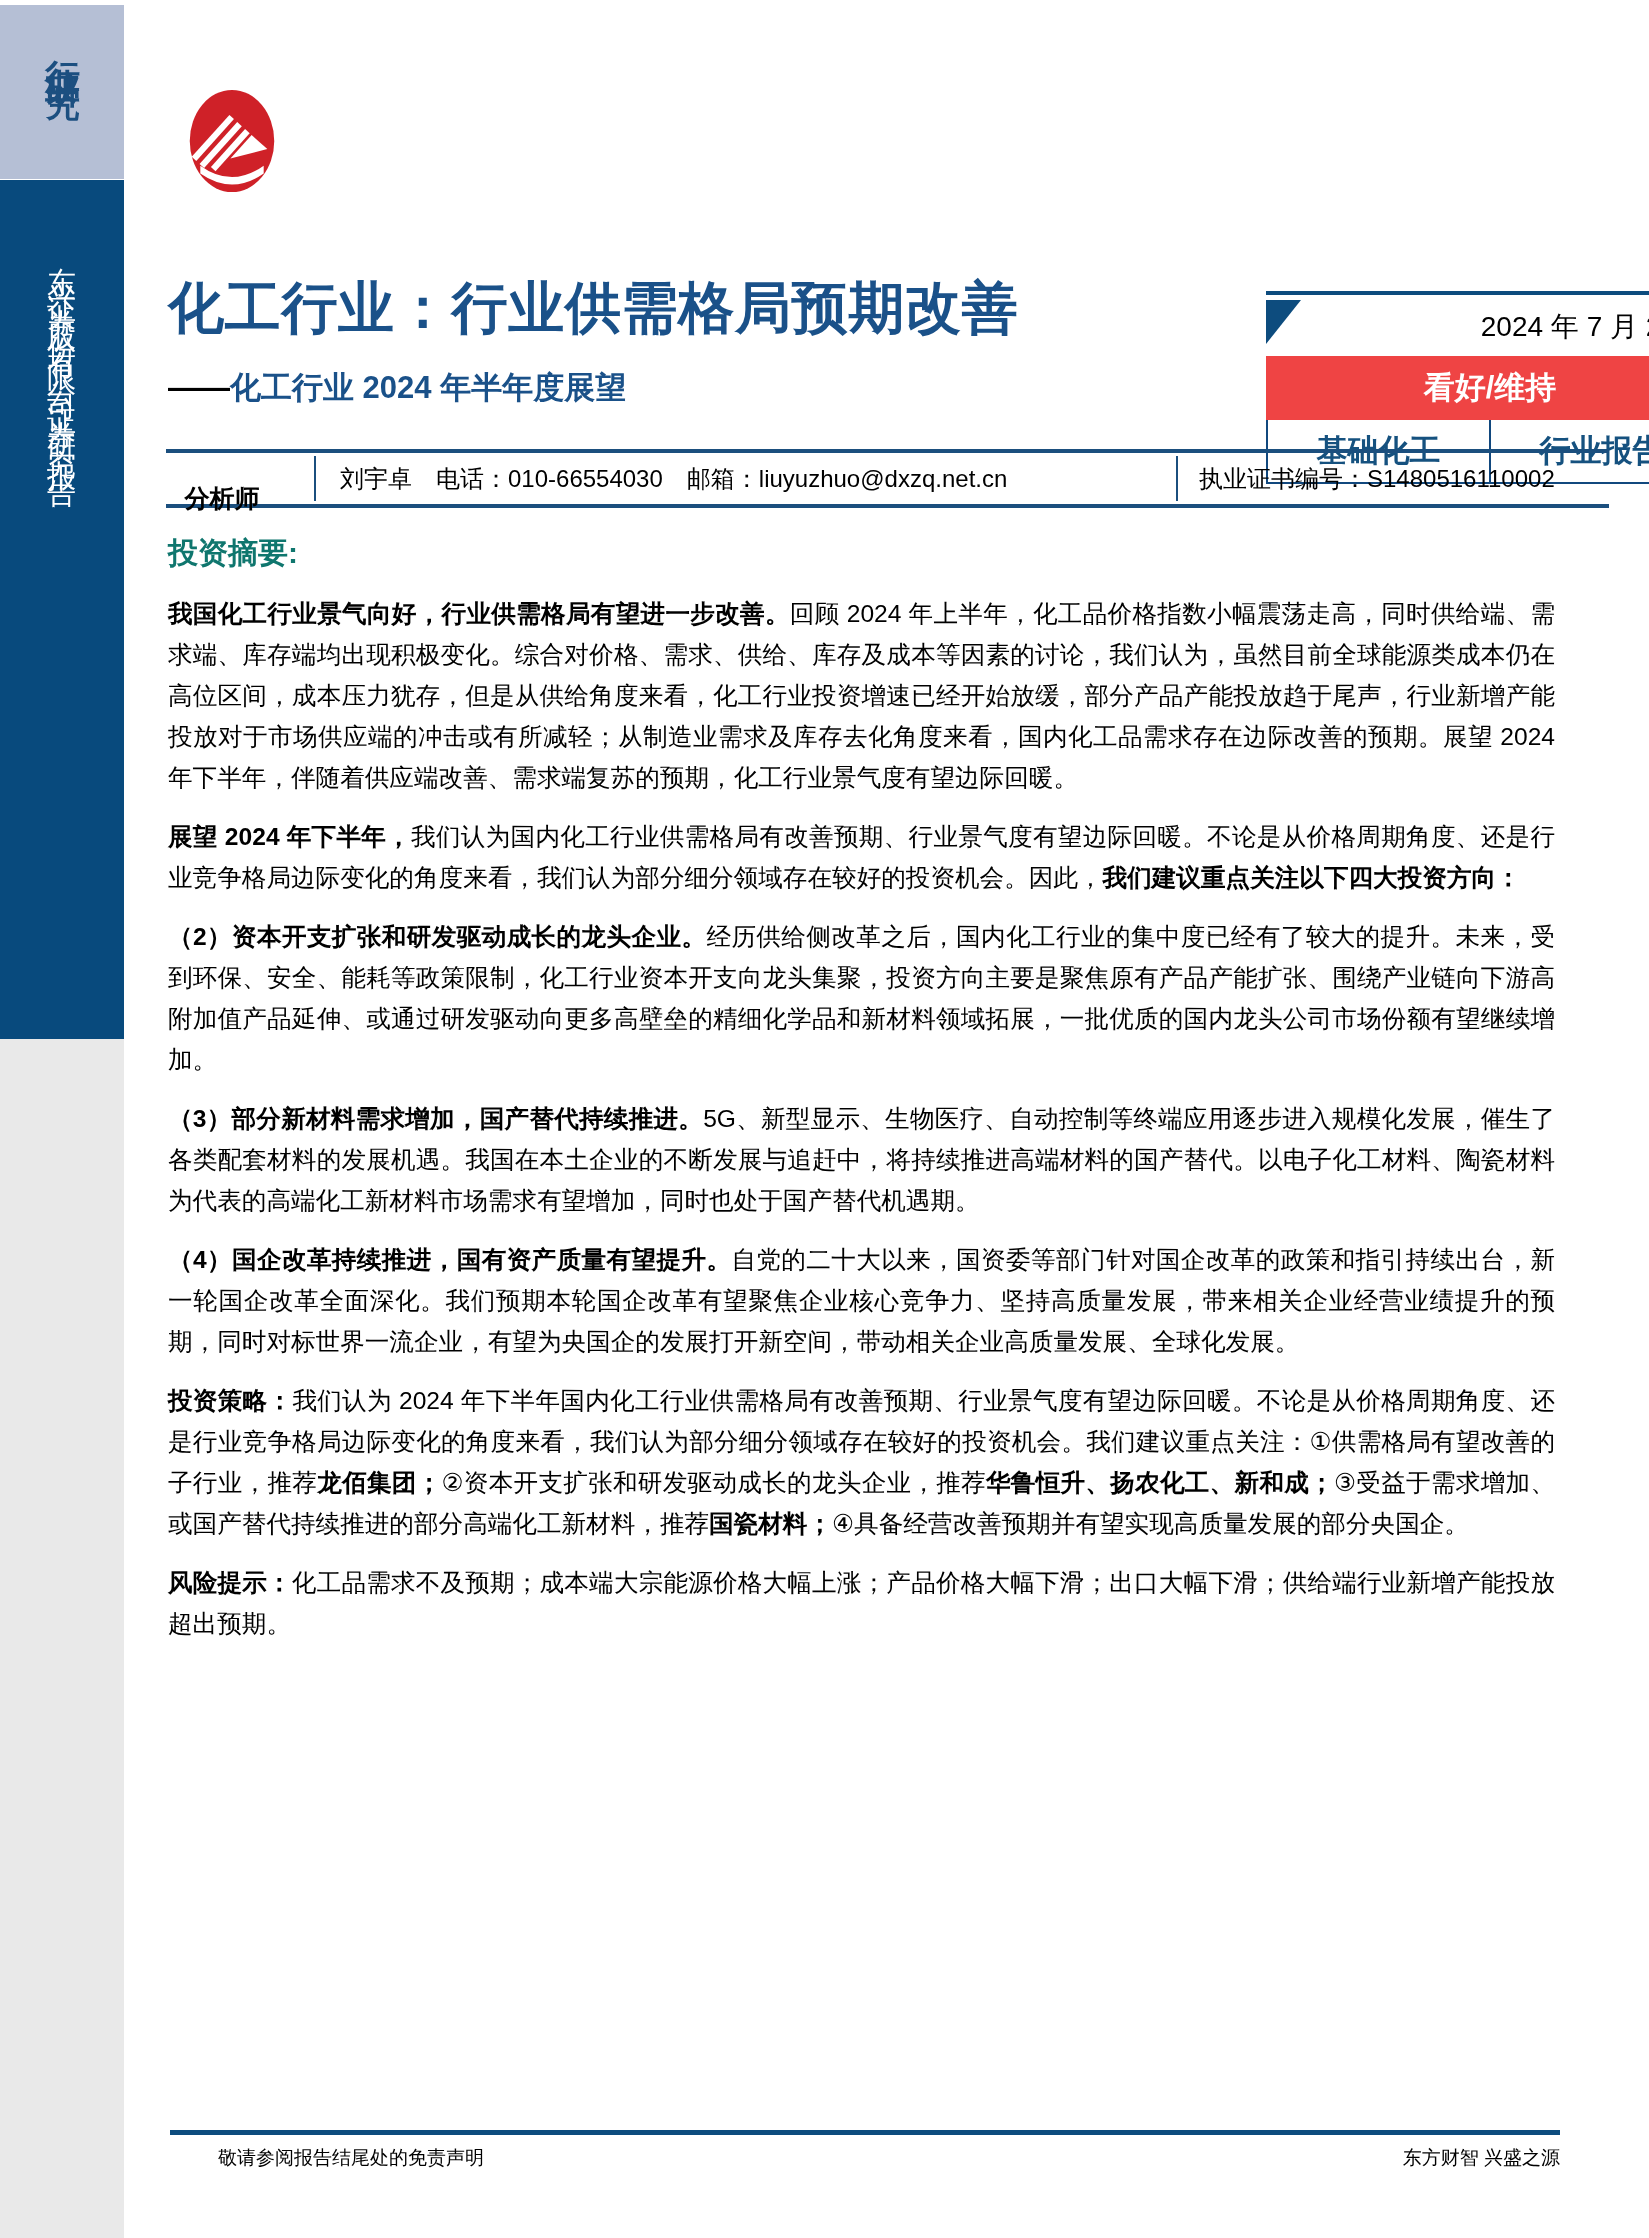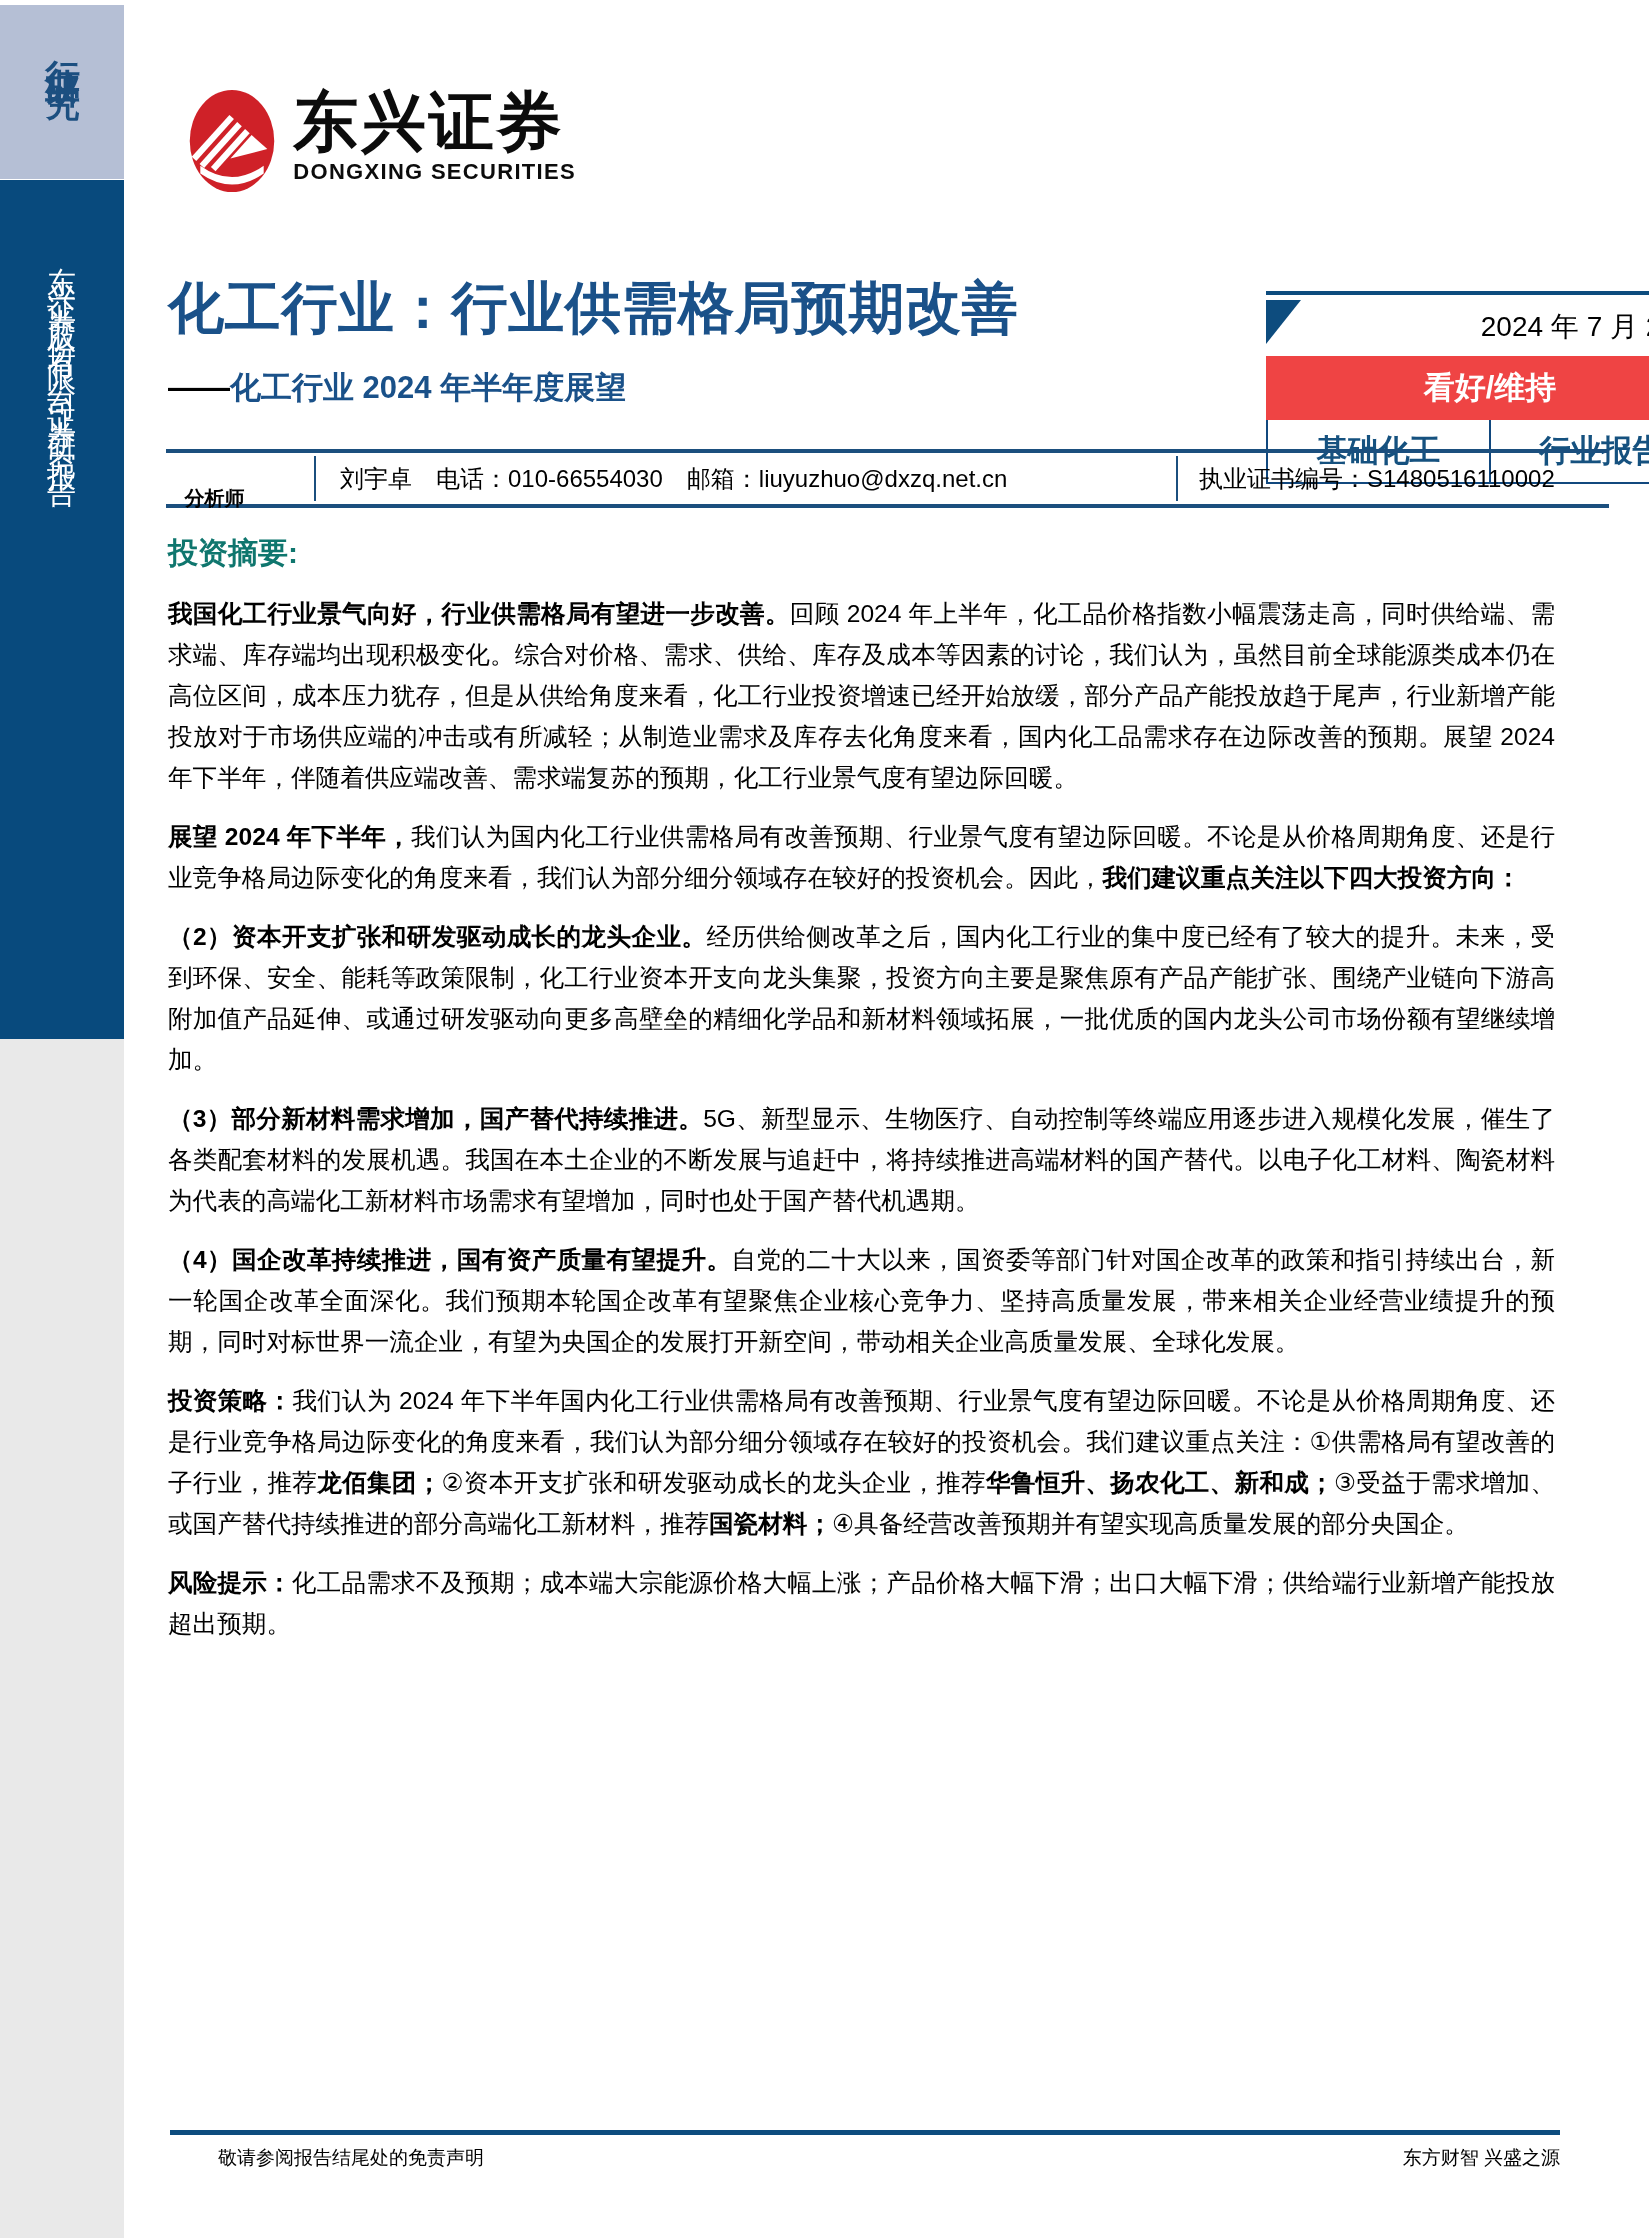--- a/index.html
+++ b/index.html
@@ -64,21 +64,21 @@
   .ib-cell{flex:1;display:flex;align-items:center;justify-content:center;
     font-size:31px;font-weight:bold;color:#15517f;}
   .ib-cell + .ib-cell{border-left:2px solid #11487e;}
 
   
   .analyst{
     left:166px;top:449px;width:1443px;box-sizing:border-box;
     border-top:4.7px solid #1b4f7e;border-bottom:4.7px solid #1b4f7e;
     height:59px;display:flex;align-items:center;font-size:24px;color:#000;
   }
-  .an-label{width:148px;padding-left:18.6px;font-weight:bold;font-size:20px;box-sizing:border-box;margin-top:40px;}
+  .an-label{width:148px;padding-left:18.6px;font-weight:bold;font-size:25px;box-sizing:border-box;margin-top:40px;}
   .an-div{width:2px;align-self:stretch;background:#1b4f7e;margin:2.7px 0;}
   .an-mid{flex:1;padding-left:24px;white-space:nowrap;}
   .an-cert{width:431px;padding-left:21px;white-space:nowrap;box-sizing:border-box;}
 
   
   .sum-head{left:168px;top:533px;font-size:30px;font-weight:bold;color:#0f766e;}
   .bodytxt{left:168px;top:593px;width:1387px;color:#000;}
   .bodytxt p{
     margin:0 0 18px 0;font-size:24.6px;line-height:41px;
     text-align:justify;text-justify:inter-ideograph;
@@ -106,24 +106,20 @@
     <svg width="88" height="106" viewBox="0 0 100 120">
       <ellipse cx="50" cy="60" rx="48" ry="58" fill="#cf2128"></ellipse>
       <g fill="#ffffff" transform="rotate(-48 50 60)">
         <rect x="6" y="38" width="64" height="7"></rect>
         <rect x="6" y="50" width="64" height="7"></rect>
         <rect x="12" y="62" width="58" height="7"></rect>
         <path d="M34 72 L70 72 L70 96 Z"></path>
       </g>
       <path d="M14 88 Q50 114 86 88 L86 97 Q50 122 14 97 Z" fill="#ffffff"></path>
     </svg>
-  </span>
-  <span class="logo-text">
-    <div class="logo-cn">东兴证券</div>
-    <div class="logo-en">DONGXING SECURITIES</div>
   </span>
 </div>
 
 <div class="abs title">化工行业：行业供需格局预期改善</div>
 <div class="abs subtitle">
   <span class="dash">——</span><span class="sub">化工行业 2024 年半年度展望</span>
 </div>
 
 <div class="abs infobox">
   <div class="ib-line"></div>

